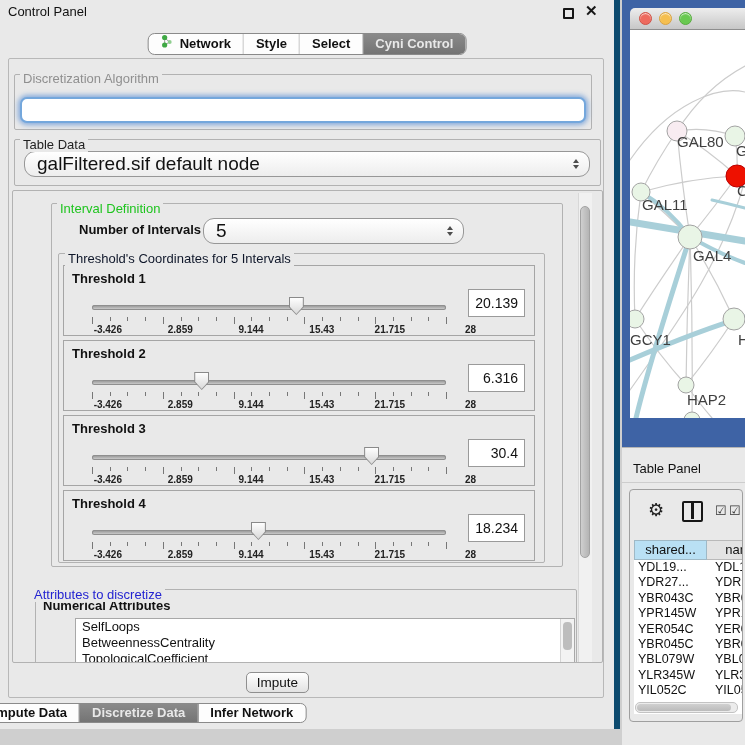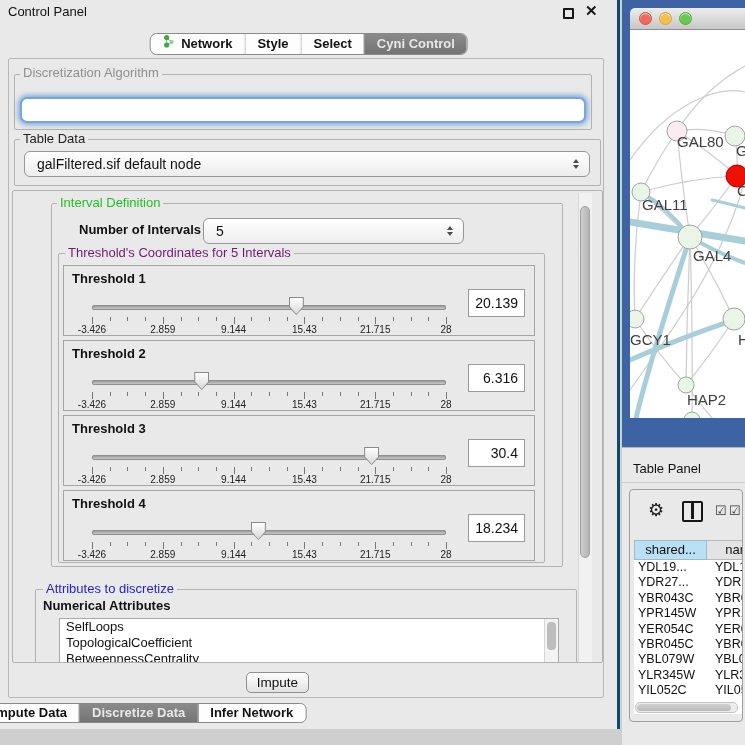--- a/index.html
+++ b/index.html
@@ -1,78 +1,78 @@
 <!DOCTYPE html>
 <html><head>
 <meta charset="utf-8">
 <style>
   *{box-sizing:border-box;margin:0;padding:0;font-family:"Liberation Sans",sans-serif;}
   html,body{width:745px;height:745px;overflow:hidden;background:#cfcfcf;position:relative;}
 
   
-  .cp{position:absolute;left:0;top:0;width:620px;height:729px;background:#e9e9e9;border-right:3px solid #0c4a6e;}
+  .cp{position:absolute;left:0;top:0;width:620px;height:729px;background:#e9e9e9;border-right:6px solid #0c4a6e;}
   .cp-title{position:absolute;left:8px;top:4px;font-size:13px;color:#111;}
   .win-float{position:absolute;left:563px;top:8px;width:11px;height:11px;border:2px solid #161616;border-radius:1px;}
   .win-close{position:absolute;left:585px;top:2px;font-size:15px;font-weight:bold;color:#161616;}
 
   .tabbar{position:absolute;top:33px;left:50%;transform:translateX(-50%);display:flex;height:22px;background:#fdfdfd;border:1px solid #8a8a8a;border-radius:7px;overflow:hidden;white-space:nowrap;}
   .seg{padding:0 12px;line-height:20px;font-size:13px;font-weight:bold;color:#111;display:flex;align-items:center;gap:6px;}
   .seg+.seg{border-left:1px solid #c6c6c6;}
   .seg.sel{background:linear-gradient(#8a8a8a,#747474);color:#e8e8e8;border-left-color:#747474;}
   .seg.sel+.seg{border-left-color:#747474;}
 
   .content{position:absolute;left:8px;top:58px;width:596px;height:640px;border:1px solid #b8b8b8;border-radius:2px;}
 
   .grp{position:absolute;border:1px solid #b2b2b2;border-radius:2px;}
-  .grp-label{position:absolute;font-size:13px;background:#e9e9e9;padding:0 3px;line-height:14px;z-index:1;}
+  .grp-label{position:absolute;font-size:13px;background:#e9e9e9;padding:0 3px;line-height:14px;z-index:1;margin-top:6px;}
 
   .algo-grp{left:14px;top:74px;width:578px;height:56px;}
   .algo-label{left:20px;top:66px;color:#8f8f8f;}
   .combo-focus{position:absolute;left:20px;top:97px;width:566px;height:26px;border-radius:7px;border:2px solid #74a7dc;box-shadow:0 0 5px 2px rgba(100,150,215,.75);background:#fff;}
 
   .popup{position:absolute;left:14px;top:76px;width:561px;height:59px;background:#fff;border:1px solid #cfcfcf;border-radius:2px 2px 8px 8px;box-shadow:2px 4px 10px rgba(0,0,0,.30);z-index:5;overflow:hidden;}
   .popup-prompt{height:20px;text-align:center;color:#b5b5b5;font-size:13px;line-height:21px;}
   .popup-item{height:19px;line-height:19px;padding-left:4px;font-size:13.5px;color:#111;}
   .popup-item.hl{font-weight:bold;}
 
   .td-grp{left:14px;top:139px;width:587px;height:47px;}
   .td-label{left:20px;top:132px;color:#222;}
-  .combo{position:absolute;background:linear-gradient(#ffffff,#ededed);border:1px solid #979797;border-radius:6px;font-size:14px;color:#111;padding-left:12px;}
+  .combo{position:absolute;background:linear-gradient(#ffffff,#ededed);border:1px solid #979797;border-radius:11px;font-size:19px;color:#111;padding-left:12px;}
   .td-combo{left:24px;top:151px;width:566px;height:26px;line-height:24px;}
   .spin{position:absolute;right:10px;top:50%;transform:translateY(-50%);display:flex;flex-direction:column;gap:2px;}
   .spin i{width:0;height:0;border-left:3.5px solid transparent;border-right:3.5px solid transparent;display:block;}
   .spin .up{border-bottom:4px solid #4d4d4d;}
   .spin .dn{border-top:4px solid #4d4d4d;}
 
   .main-grp{position:absolute;left:12px;top:190px;width:591px;height:473px;border:1px solid #b2b2b2;border-radius:2px;overflow:hidden;background:#e9e9e9;}
   .int-grp{left:38px;top:12px;width:512px;height:364px;}
   .int-label{left:44px;top:5px;color:#1ec41e;}
   .noi-label{position:absolute;left:66px;top:31px;font-size:13px;font-weight:bold;color:#111;}
   .noi-combo{left:190px;top:27px;width:261px;height:26px;line-height:24px;}
   .thr-grp{left:45px;top:62px;width:487px;height:310px;}
-  .thr-label-grp{left:52px;top:55px;color:#701a75;}
+  .thr-label-grp{left:52px;top:55px;color:#0f172a;}
 
   .thr{position:absolute;left:50px;width:472px;height:71px;border:1px solid #a5a5a5;background:#e9e9e9;}
   .thr-name{position:absolute;left:8px;top:5px;font-size:13px;font-weight:bold;color:#111;}
   .track{position:absolute;left:28px;top:39px;width:354px;height:5px;border-radius:3px;background:linear-gradient(#8d8d8d,#d8d8d8);box-shadow:inset 0 0 0 1px #8f8f8f;}
   .thumb-o{position:absolute;top:31px;width:15px;height:18px;clip-path:polygon(0 0,100% 0,100% 55%,50% 100%,0 55%);background:#8a8a8a;}
   .thumb-i{position:absolute;left:1px;top:1px;width:13px;height:16px;clip-path:polygon(0 0,100% 0,100% 55%,50% 100%,0 55%);background:linear-gradient(#fefefe,#d9d9d9);}
   .tick{position:absolute;width:1px;background:#777;top:51px;}
   .tick.major{height:7px;}
   .tick.minor{height:4px;top:51px;}
-  .ticklabel{position:absolute;top:58px;width:60px;margin-left:-30px;text-align:center;font-size:10px;font-weight:normal;color:#222;}
+  .ticklabel{position:absolute;top:58px;width:60px;margin-left:-30px;text-align:right;font-size:10px;font-weight:bold;color:#222;}
   .valbox{position:absolute;left:404px;top:23px;width:57px;height:28px;background:#fff;border:1px solid #9a9a9a;font-size:14px;line-height:26px;text-align:right;padding-right:6px;color:#111;}
 
   .vscroll{position:absolute;left:565px;top:2px;width:14px;height:469px;background:#f1f1f1;border-left:1px solid #d8d8d8;}
   .vthumb{position:absolute;left:567px;top:15px;width:10px;height:352px;border-radius:5px;background:linear-gradient(90deg,#cfcfcf,#b4b4b4);border:1px solid #a2a2a2;}
 
   .attr-grp{left:22px;top:398px;width:542px;height:78px;}
-  .attr-label{left:30px;top:391px;color:#2323d1;}
+  .attr-label{left:18px;top:391px;color:#2323d1;}
   .numattr{position:absolute;left:30px;top:407px;font-size:13px;font-weight:bold;color:#111;}
-  .attr-list{position:absolute;left:46px;top:427px;width:500px;height:60px;background:#fff;border:1px solid #a8a8a8;overflow:hidden;}
+  .attr-list{position:absolute;left:62px;top:427px;width:500px;height:60px;background:#fff;border:1px solid #a8a8a8;overflow:hidden;}
   .attr-item{height:16px;line-height:16px;padding-left:6px;font-size:13px;color:#111;}
   .list-scroll{position:absolute;right:0;top:0;bottom:0;width:14px;background:#f3f3f3;border-left:1px solid #d5d5d5;}
   .list-thumb{position:absolute;left:2px;top:3px;width:9px;height:28px;border-radius:4px;background:#bdbdbd;}
 
   .apply-btn{position:absolute;left:246px;top:672px;width:63px;height:21px;border:1px solid #8f8f8f;border-radius:5px;background:linear-gradient(#ffffff,#e2e2e2);font-size:13.5px;text-align:center;line-height:19px;color:#111;}
 
   .btabbar{position:absolute;top:703px;left:143px;display:flex;height:20px;background:#fdfdfd;border:1px solid #8a8a8a;border-radius:6px;overflow:hidden;white-space:nowrap;}
   .btabbar .seg{line-height:18px;}
 
   
@@ -309,22 +309,22 @@
 
     <div class="vscroll"></div>
     <div class="vthumb"></div>
 
     <div class="grp attr-grp"></div>
     <div class="grp-label attr-label">Attributes to discretize</div>
     <div class="numattr">Numerical Attributes</div>
     <div class="attr-list">
       <div id="attr-items">
           <div class="attr-item">SelfLoops</div>
+          <div class="attr-item">BetweennessCentrality</div>
           <div class="attr-item">TopologicalCoefficient</div>
-          <div class="attr-item">BetweennessCentrality</div>
         </div>
       <div class="list-scroll">
         <div class="list-thumb"></div>
       </div>
     </div>
   </div>
 
   <div class="apply-btn">Impute</div>
 
   <div class="tabbar btabbar" id="bottom-tabs">

